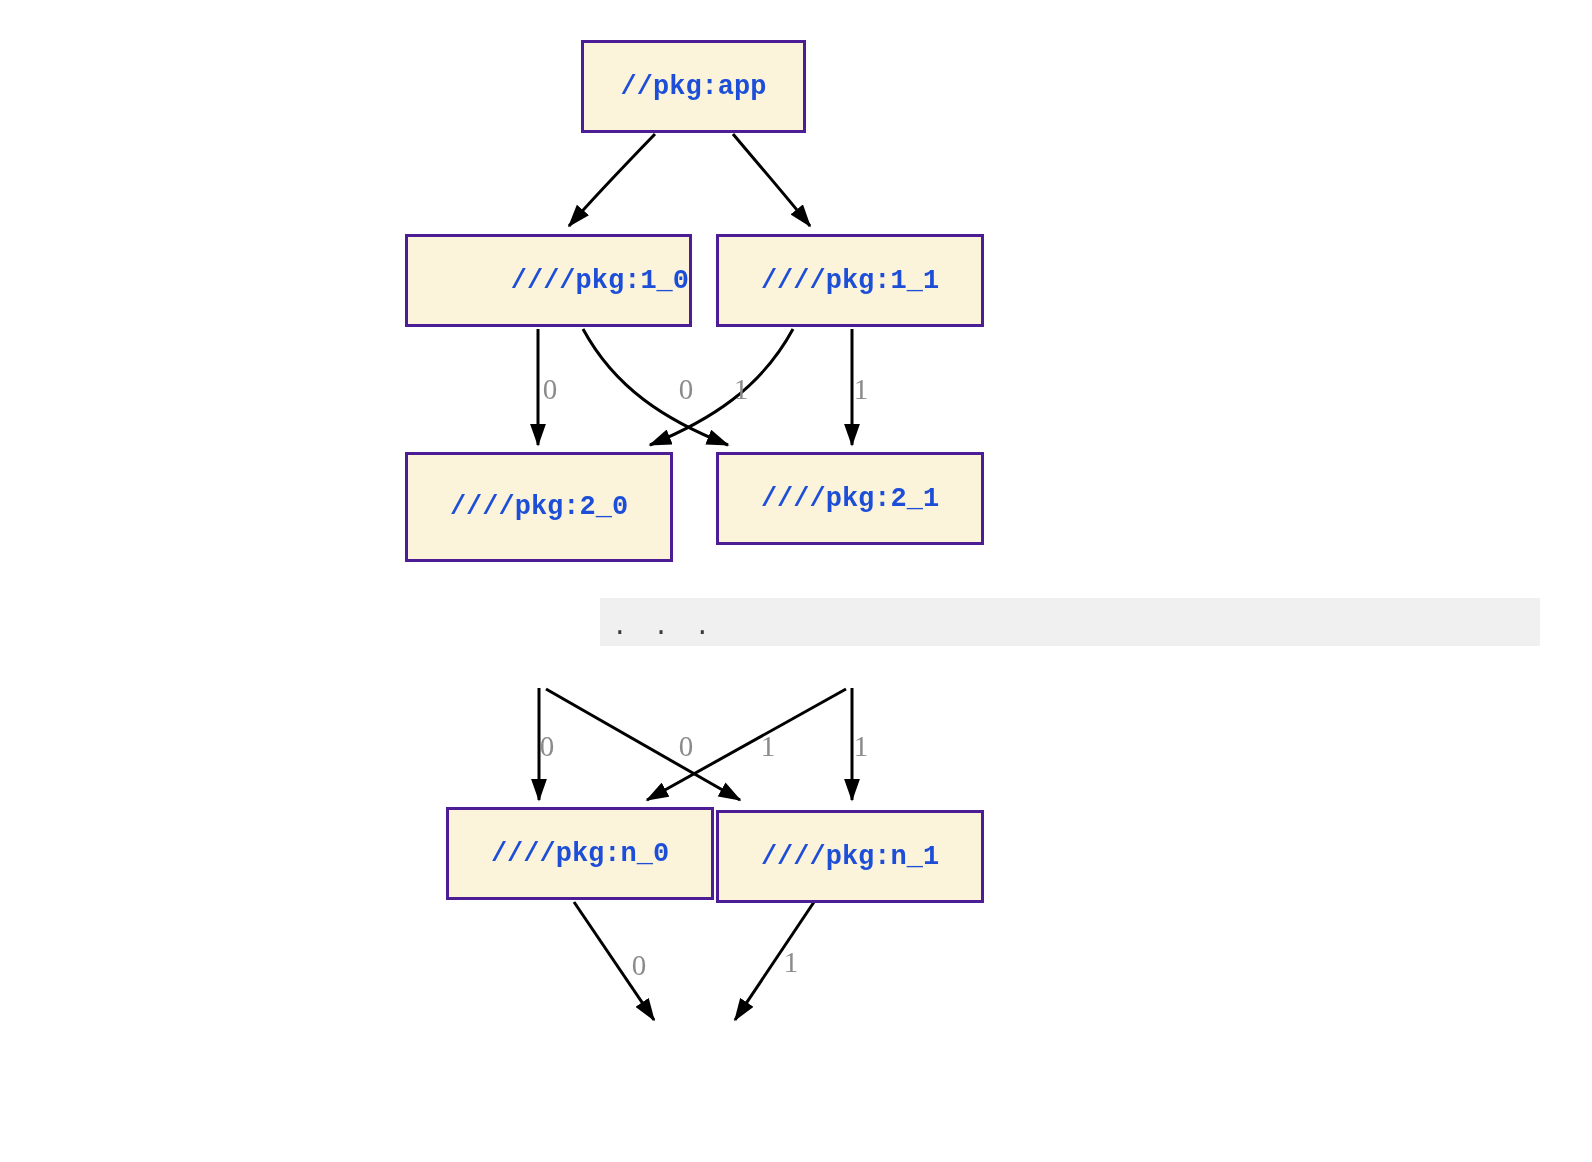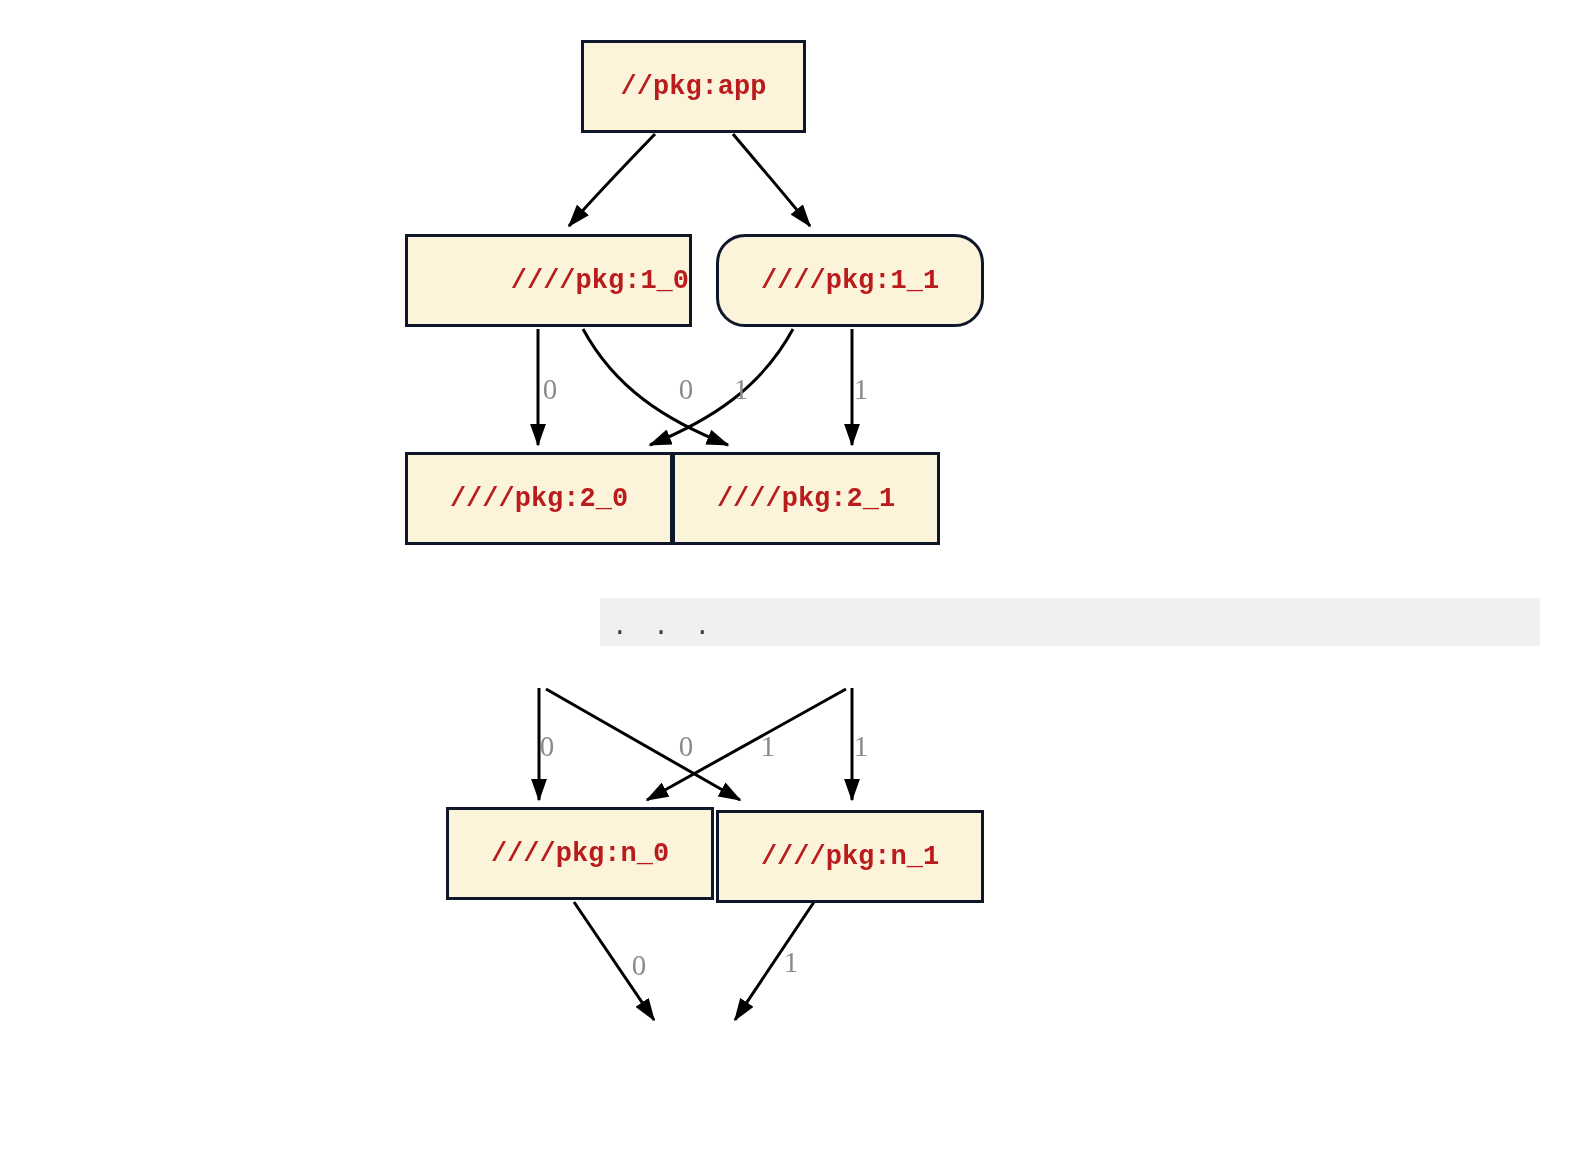--- a/index.html
+++ b/index.html
@@ -1,27 +1,27 @@
 <!DOCTYPE html>
 <html><head>
 <meta charset="utf-8">
 <style>
   html,body{margin:0;padding:0;background:#ffffff;}
   #stage{position:relative;width:1592px;height:1162px;background:#ffffff;overflow:hidden;
          font-family:"Liberation Sans",sans-serif;}
   #edges{position:absolute;left:0;top:0;width:1592px;height:1162px;}
   .node{position:absolute;box-sizing:border-box;display:flex;align-items:center;justify-content:center;
-        background:#fbf3da;border:3px solid #0f172a;
-        font-family:"Liberation Mono",monospace;font-weight:bold;font-size:27px;color:#b91c1c;
+        background:#fbf3da;border:3px solid #4c1d95;
+        font-family:"Liberation Mono",monospace;font-weight:bold;font-size:27px;color:#1d4ed8;
         white-space:nowrap;}
   .node-app {left:581px;top:40px;  width:225px;height:93px;}
   .node-1_0 {left:405px;top:234px; width:287px;height:93px;justify-content:flex-end;}
-  .node-1_1 {left:716px;top:234px; width:268px;height:93px;border-radius:29px;}
-  .node-2_0 {left:405px;top:452px; width:268px;height:93px;}
-  .node-2_1 {left:672px;top:452px; width:268px;height:93px;}
+  .node-1_1 {left:716px;top:234px; width:268px;height:93px;}
+  .node-2_0 {left:405px;top:452px; width:268px;height:110px;}
+  .node-2_1 {left:716px;top:452px; width:268px;height:93px;}
   .node-n_0 {left:405px;top:807px; width:268px;height:93px;margin-left:41px;}
   .node-n_1 {left:716px;top:810px; width:268px;height:93px;}
   .node-dep {left:581px;top:1026px;width:225px;height:93px;}
   .edge-label{position:absolute;transform:translate(-50%,-50%);
         font-family:"Liberation Serif",serif;font-size:29px;color:#8b8b8b;line-height:1;}
   .lbl-e2 {left:550px;top:389px;}
   .lbl-e4 {left:686px;top:389px;}
   .lbl-e3 {left:741px;top:389px;}
   .lbl-e5 {left:861px;top:389px;}
   .lbl-e6 {left:547px;top:746px;}

